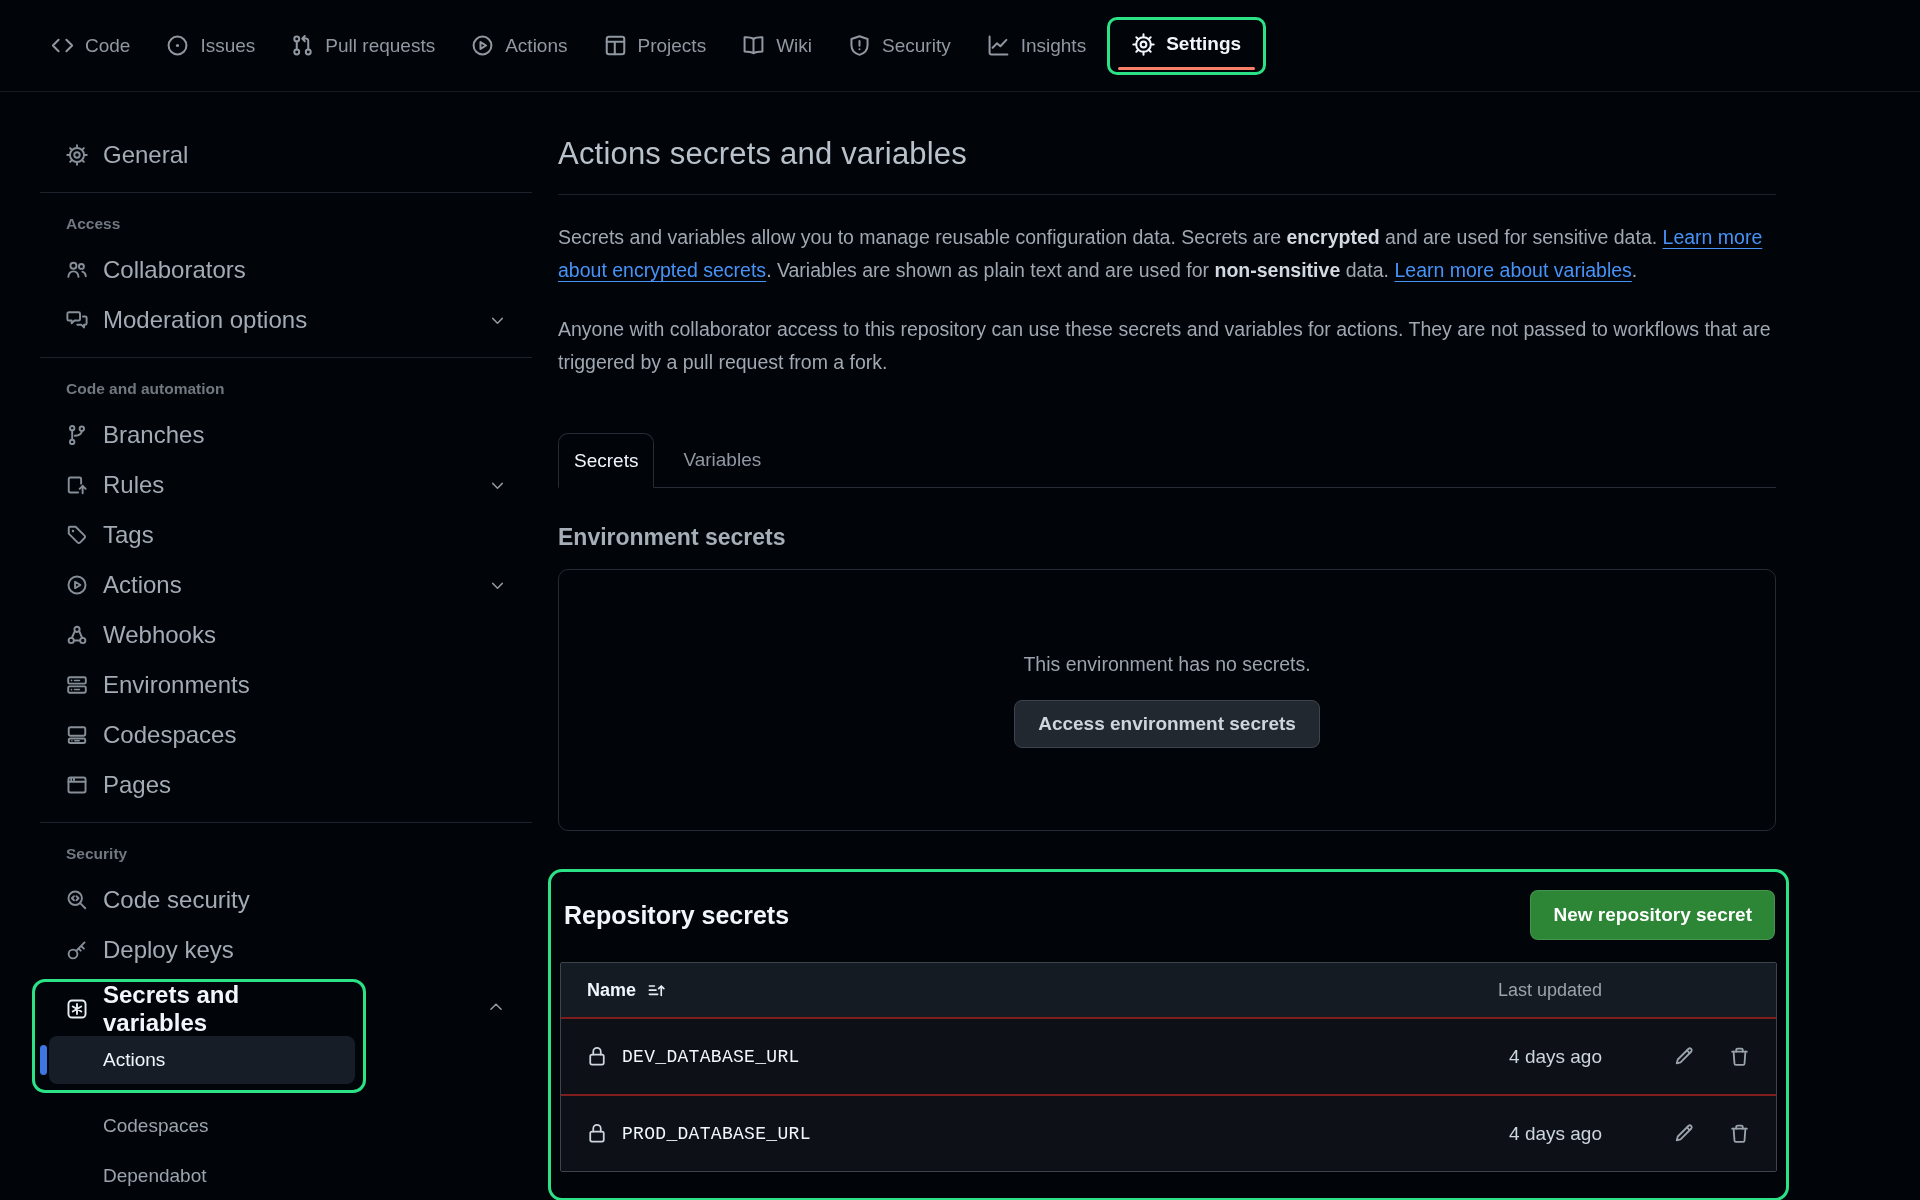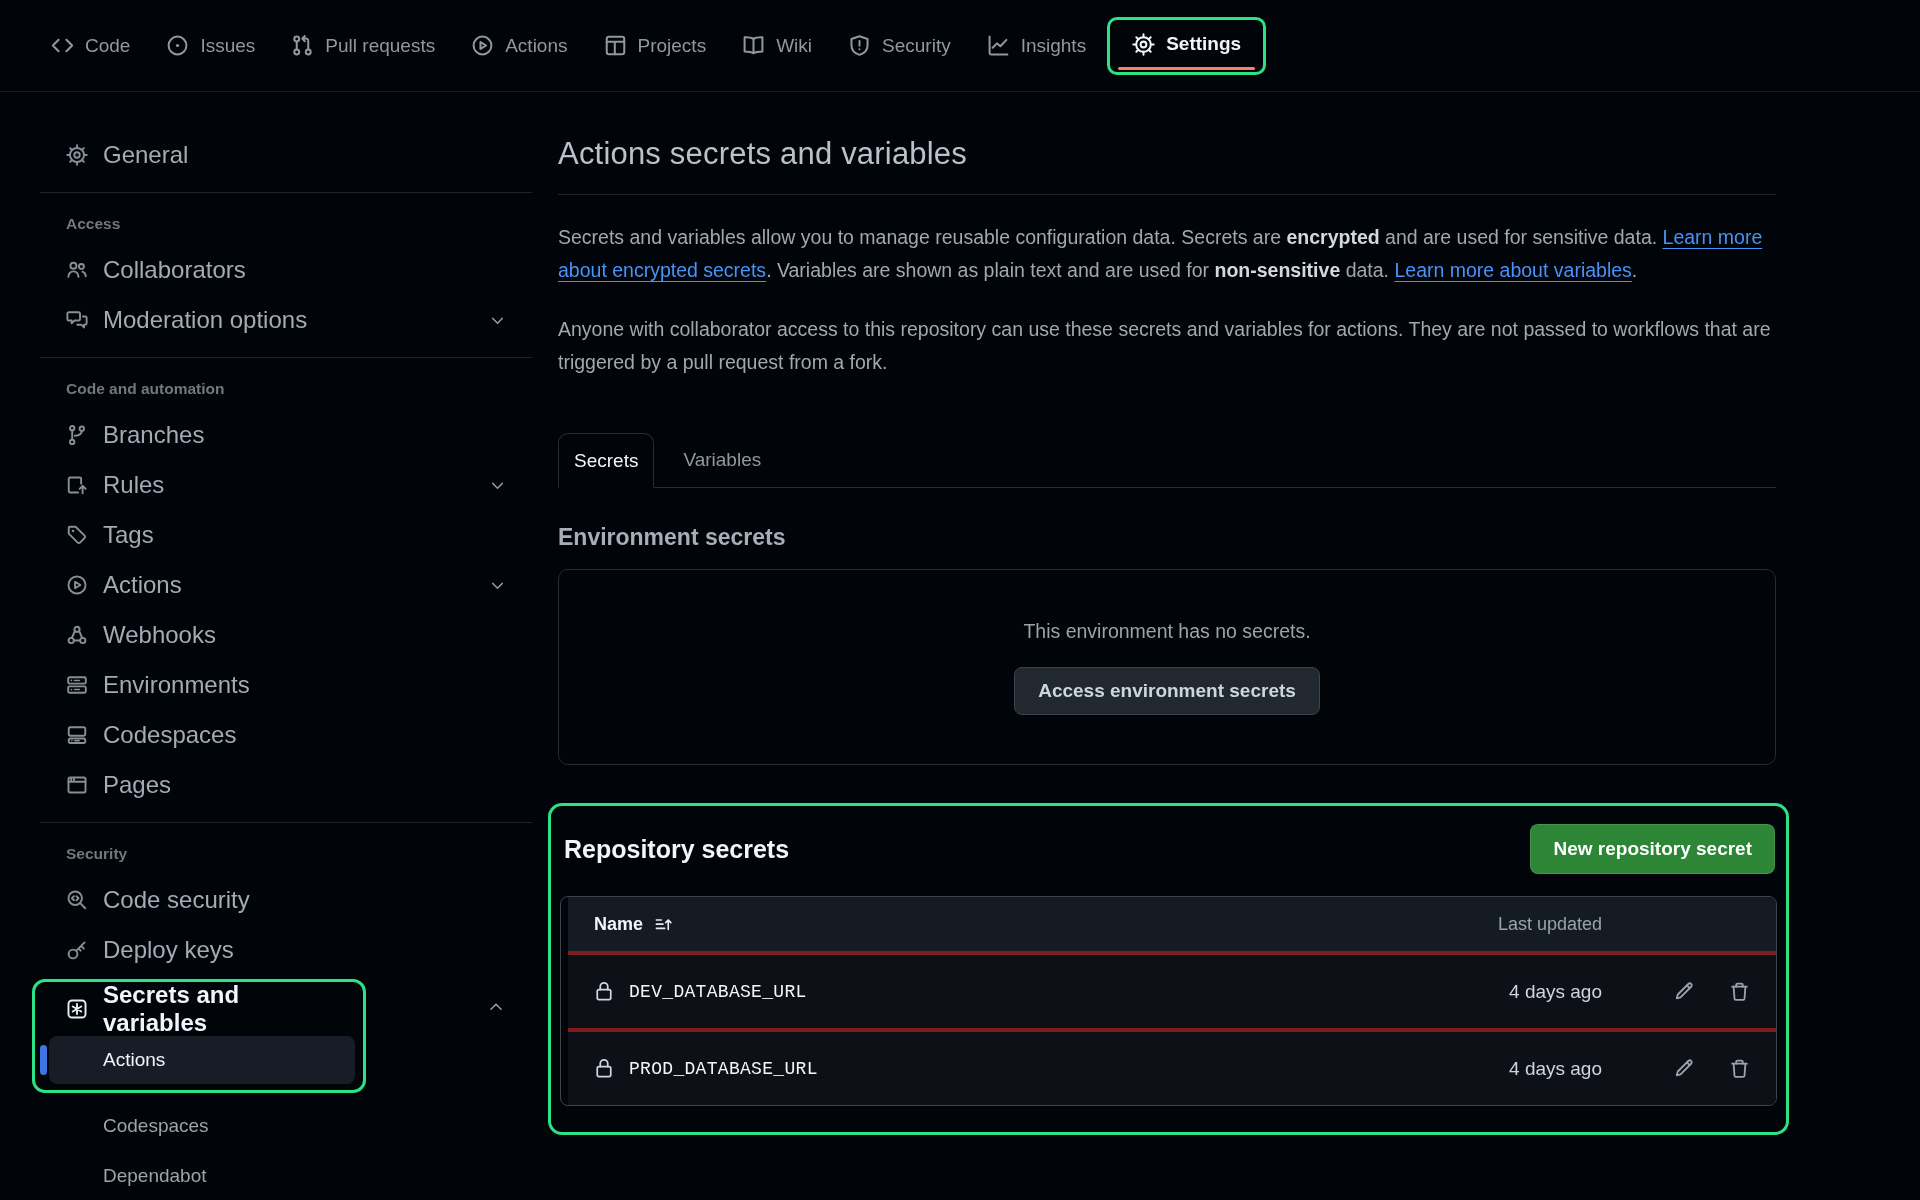--- a/index.html
+++ b/index.html
@@ -91,55 +91,55 @@
     border-radius:10px 10px 0 0; margin-bottom:-1px;
     color:#f0f6fc; font-size:19px; font-weight:500; cursor:pointer; background:#010409;
   }
   .tab-inactive {
     height:55px; display:flex; align-items:center; padding:0 29px;
     color:#9198a1; font-size:19px; cursor:pointer;
   }
 
   .env-heading { margin-top:36px; font-size:23px; font-weight:700; color:#a6aeb8; }
   .env-box {
-    margin-top:18px; height:196px; border:1px solid #242b35; border-radius:10px;
+    margin-top:18px; height:262px; border:1px solid #242b35; border-radius:10px;
     display:flex; flex-direction:column; align-items:center; justify-content:center;
   }
   .env-empty { font-size:19.5px; color:#9ba3ad; }
   .btn-secondary {
     margin-top:24px; background:#212830; border:1px solid #3d444d; border-radius:8px;
     padding:12px 23px; font-size:19px; font-weight:600; color:#cdd5dd;
     font-family:"Liberation Sans", sans-serif; cursor:pointer;
   }
 
   .repo-annot {
     margin:38px -13px 0 -10px; border:3px solid #2be287; border-radius:14px;
     padding:18px 9px 26px;
   }
   .repo-header { display:flex; align-items:center; justify-content:space-between; padding:0 2px 0 4px; }
   .repo-heading { font-size:25px; font-weight:700; color:#f0f6fc; }
   .btn-primary {
     background:#2d8636; border:1px solid rgba(255,255,255,.12); border-radius:8px;
     padding:13px 22px; font-size:19px; font-weight:600; color:#ffffff;
     font-family:"Liberation Sans", sans-serif; cursor:pointer;
   }
-  .secrets-table { margin-top:22px; border:1px solid #3d444d; border-radius:8px; overflow:hidden;padding-left:7px; }
+  .secrets-table { margin-top:22px; border:1px solid #3d444d; border-radius:2px; overflow:hidden; }
   .t-head {
     background:#151b23; height:54px; display:flex; align-items:center;
     padding:0 26px; font-size:18px;
   }
   .t-head .col-name { display:flex; align-items:center; gap:11px; color:#f0f6fc; font-weight:700; }
   .sort-ico { width:19px; height:19px; color:#e6edf3; }
   .t-spacer { flex:1; }
   .col-updated { width:150px; text-align:right; }
   .t-head .col-updated { color:#9aa2ab; font-weight:400; }
   .col-actions { width:148px; display:flex; justify-content:flex-end; gap:34px; }
   .t-row {
     height:77px; display:flex; align-items:center; padding:0 26px;
-    background:#0d1117; border-top:4px solid #7f1d1d;
+    background:#0d1117; border-top:2px solid #7f1d1d;
   }
   .lock { width:20px; height:23px; color:#cdd5dd; margin-right:15px; }
   .secret-name {
     font-family:"Liberation Mono","DejaVu Sans Mono", monospace;
     font-size:18px; color:#f0f6fc; letter-spacing:.3px; flex:1;
   }
   .t-row .col-updated { color:#cdd5dd; font-size:19px; }
   .row-btn { background:none; border:none; padding:0; cursor:pointer; width:21px; height:21px; color:#9aa2ab; }
   .row-btn svg { width:100%; height:100%; stroke:currentColor; fill:none; stroke-width:1.4; stroke-linecap:round; stroke-linejoin:round; }
 </style>

